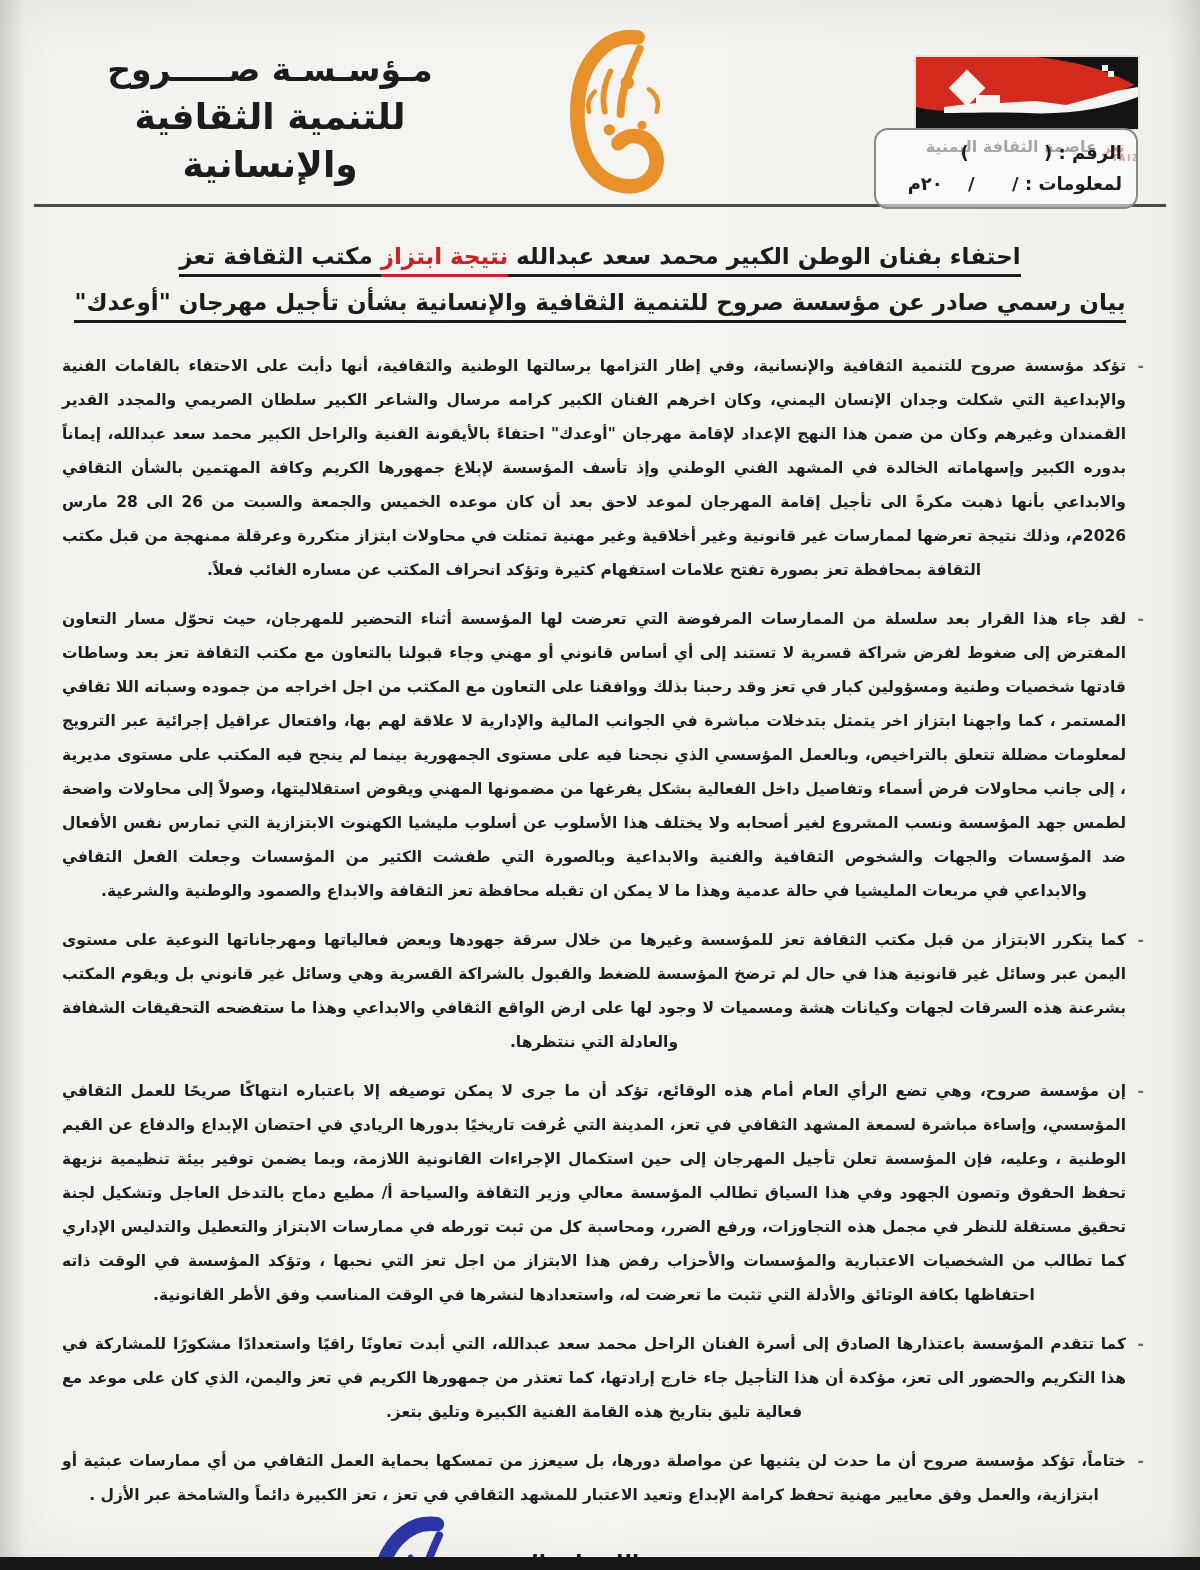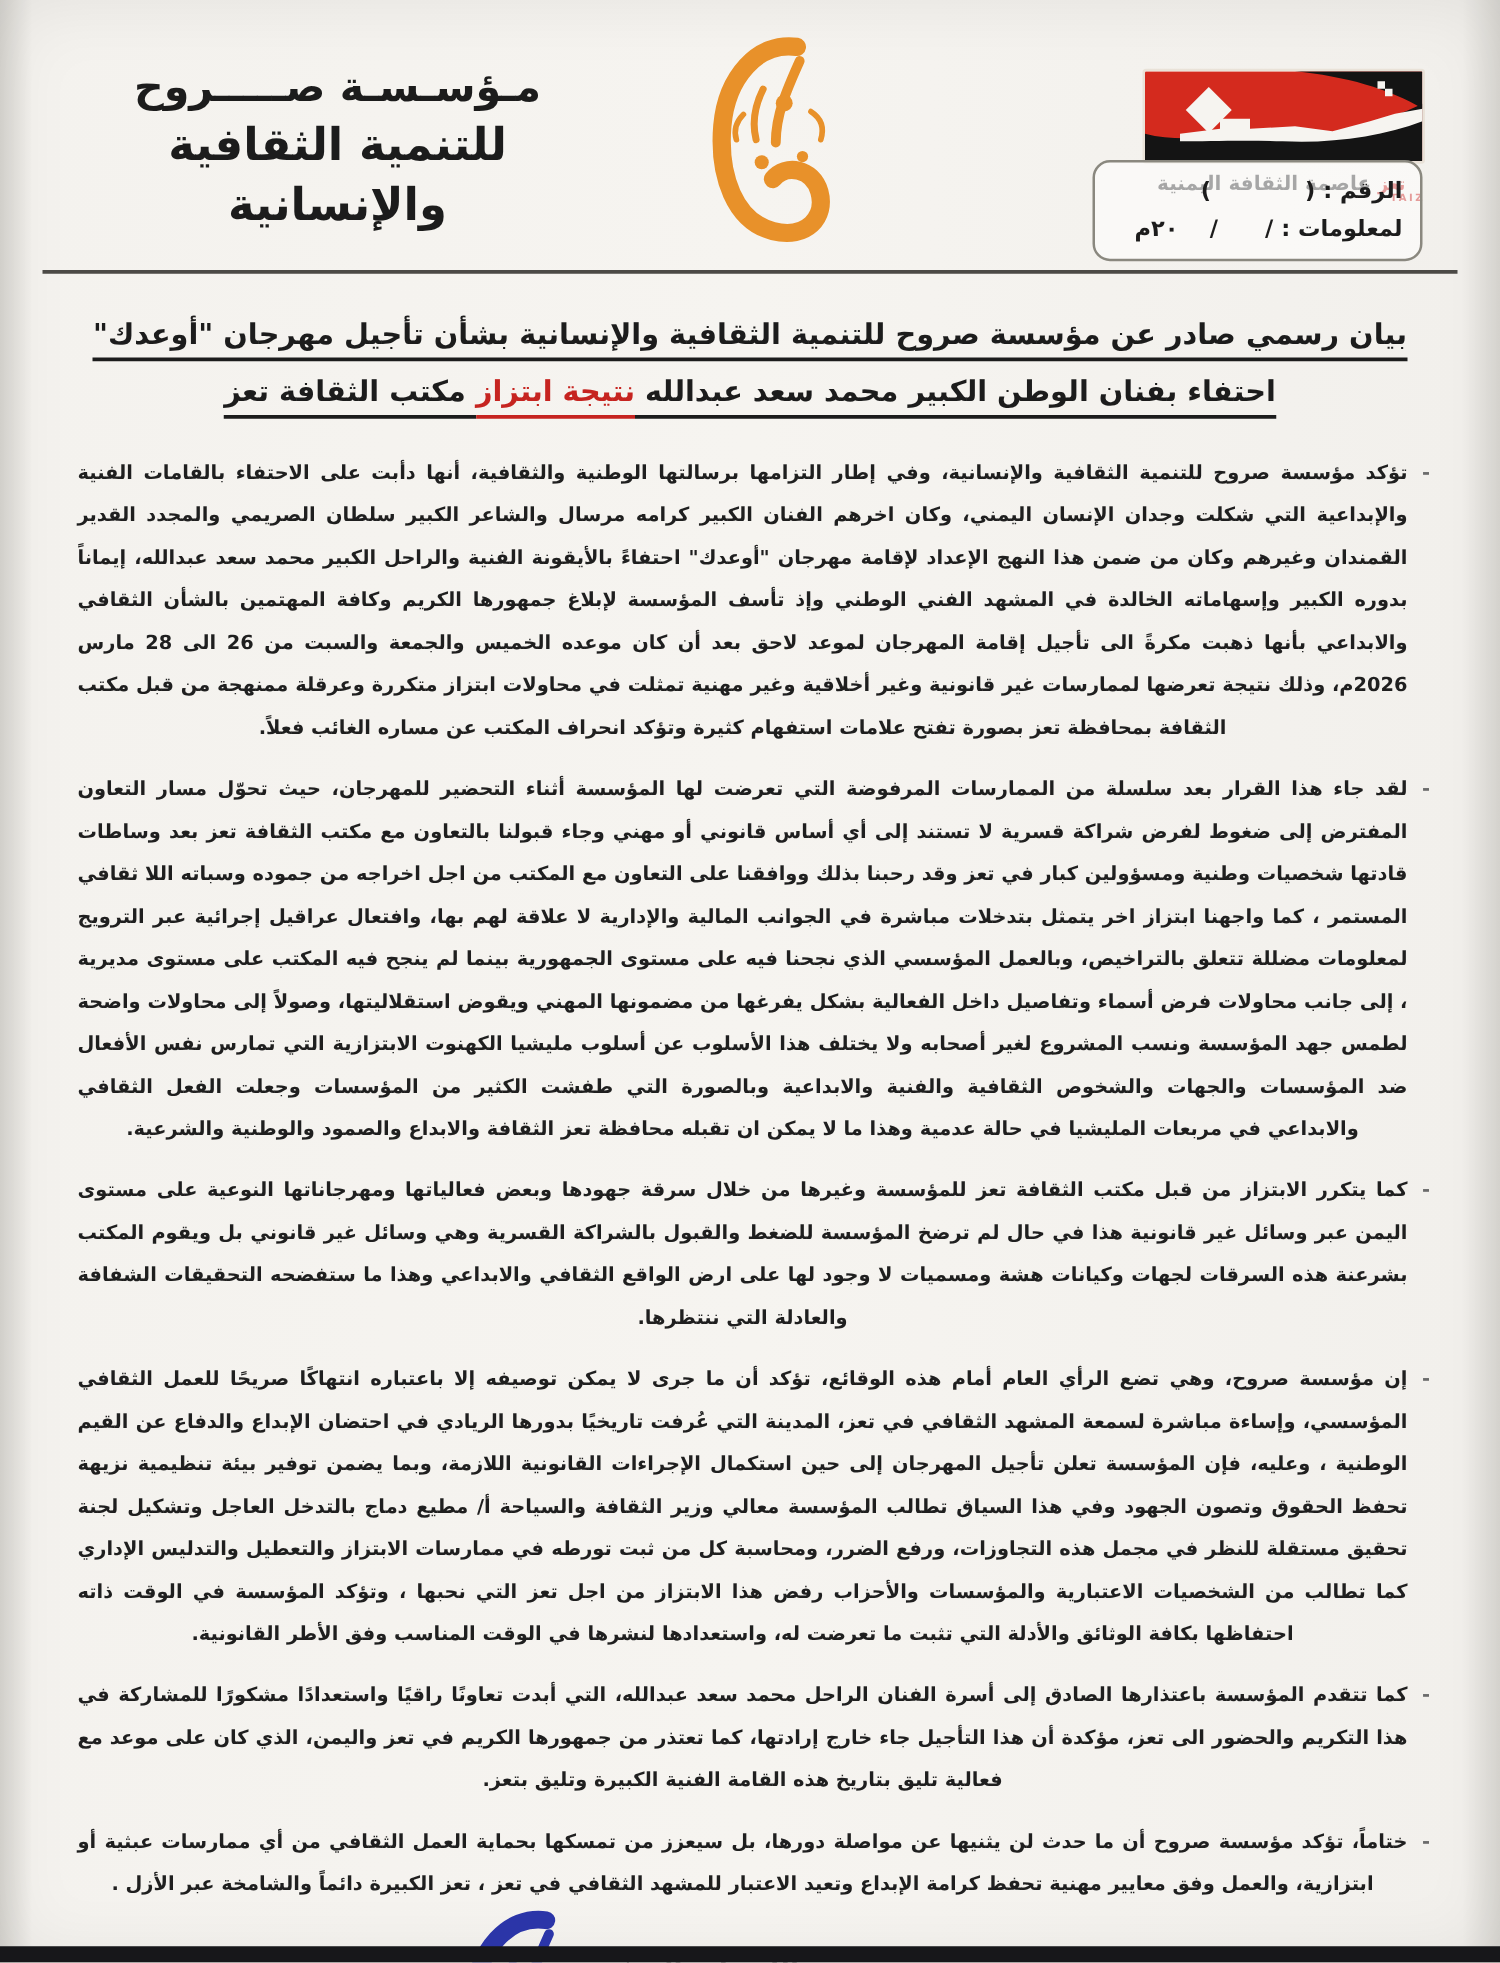--- a/index.html
+++ b/index.html
@@ -19,21 +19,21 @@
   }
   .bottom-strip{
     position:absolute;left:0;right:0;bottom:0;height:13px;
     background:#17171a;
   }
 
   
   .letterhead{
     position:relative;
     height:176px;
-    padding:28px 60px 12px 60px;
+    padding:28px 60px 0 60px;
   }
   .org-name{
     position:absolute;top:48px;left:60px;
     width:420px;text-align:center;line-height:1.35;
   }
   .org-name .l1{font-size:33px;font-weight:bold;letter-spacing:1px;}
   .org-name .l2{font-size:36px;font-weight:bold;}
   .center-logo{
     position:absolute;top:24px;right:505px;
     width:160px;height:180px;
@@ -158,24 +158,24 @@
         <span>لمعلومات :</span>
         <span>/&nbsp;&nbsp;&nbsp;&nbsp;&nbsp;&nbsp;/&nbsp;&nbsp;&nbsp;&nbsp;٢٠م</span>
       </div>
     </div>
   </div>
 
   <div class="hr-rule"></div>
 
   <div class="title-block">
     <div class="title-line">
+      <span class="u">احتفاء بفنان الوطن الكبير محمد سعد عبدالله </span><span class="u hl">نتيجة ابتزاز</span><span class="u"> مكتب الثقافة تعز</span>
+    </div>
+    <div class="title-line">
       <span class="u">بيان رسمي صادر عن مؤسسة صروح للتنمية الثقافية والإنسانية بشأن تأجيل مهرجان "أوعدك"</span>
-    </div>
-    <div class="title-line">
-      <span class="u">احتفاء بفنان الوطن الكبير محمد سعد عبدالله </span><span class="u hl">نتيجة ابتزاز</span><span class="u"> مكتب الثقافة تعز</span>
     </div>
   </div>
 
   <ul class="body-text">
     <li>
       <span class="dash">-</span>
       <span>تؤكد مؤسسة صروح للتنمية الثقافية والإنسانية، وفي إطار التزامها برسالتها الوطنية والثقافية، أنها دأبت على الاحتفاء بالقامات الفنية والإبداعية التي شكلت وجدان الإنسان اليمني، وكان اخرهم الفنان الكبير كرامه مرسال والشاعر الكبير سلطان الصريمي والمجدد القدير القمندان وغيرهم وكان من ضمن هذا النهج الإعداد لإقامة مهرجان "أوعدك" احتفاءً بالأيقونة الفنية والراحل الكبير محمد سعد عبدالله، إيماناً بدوره الكبير وإسهاماته الخالدة في المشهد الفني الوطني وإذ تأسف المؤسسة لإبلاغ جمهورها الكريم وكافة المهتمين بالشأن الثقافي والابداعي بأنها ذهبت مكرةً الى تأجيل إقامة المهرجان لموعد لاحق بعد أن كان موعده الخميس والجمعة والسبت من 26 الى 28 مارس 2026م، وذلك نتيجة تعرضها لممارسات غير قانونية وغير أخلاقية وغير مهنية تمثلت في محاولات ابتزاز متكررة وعرقلة ممنهجة من قبل مكتب الثقافة بمحافظة تعز بصورة تفتح علامات استفهام كثيرة وتؤكد انحراف المكتب عن مساره الغائب فعلاً.</span>
     </li>
     <li>
       <span class="dash">-</span>

